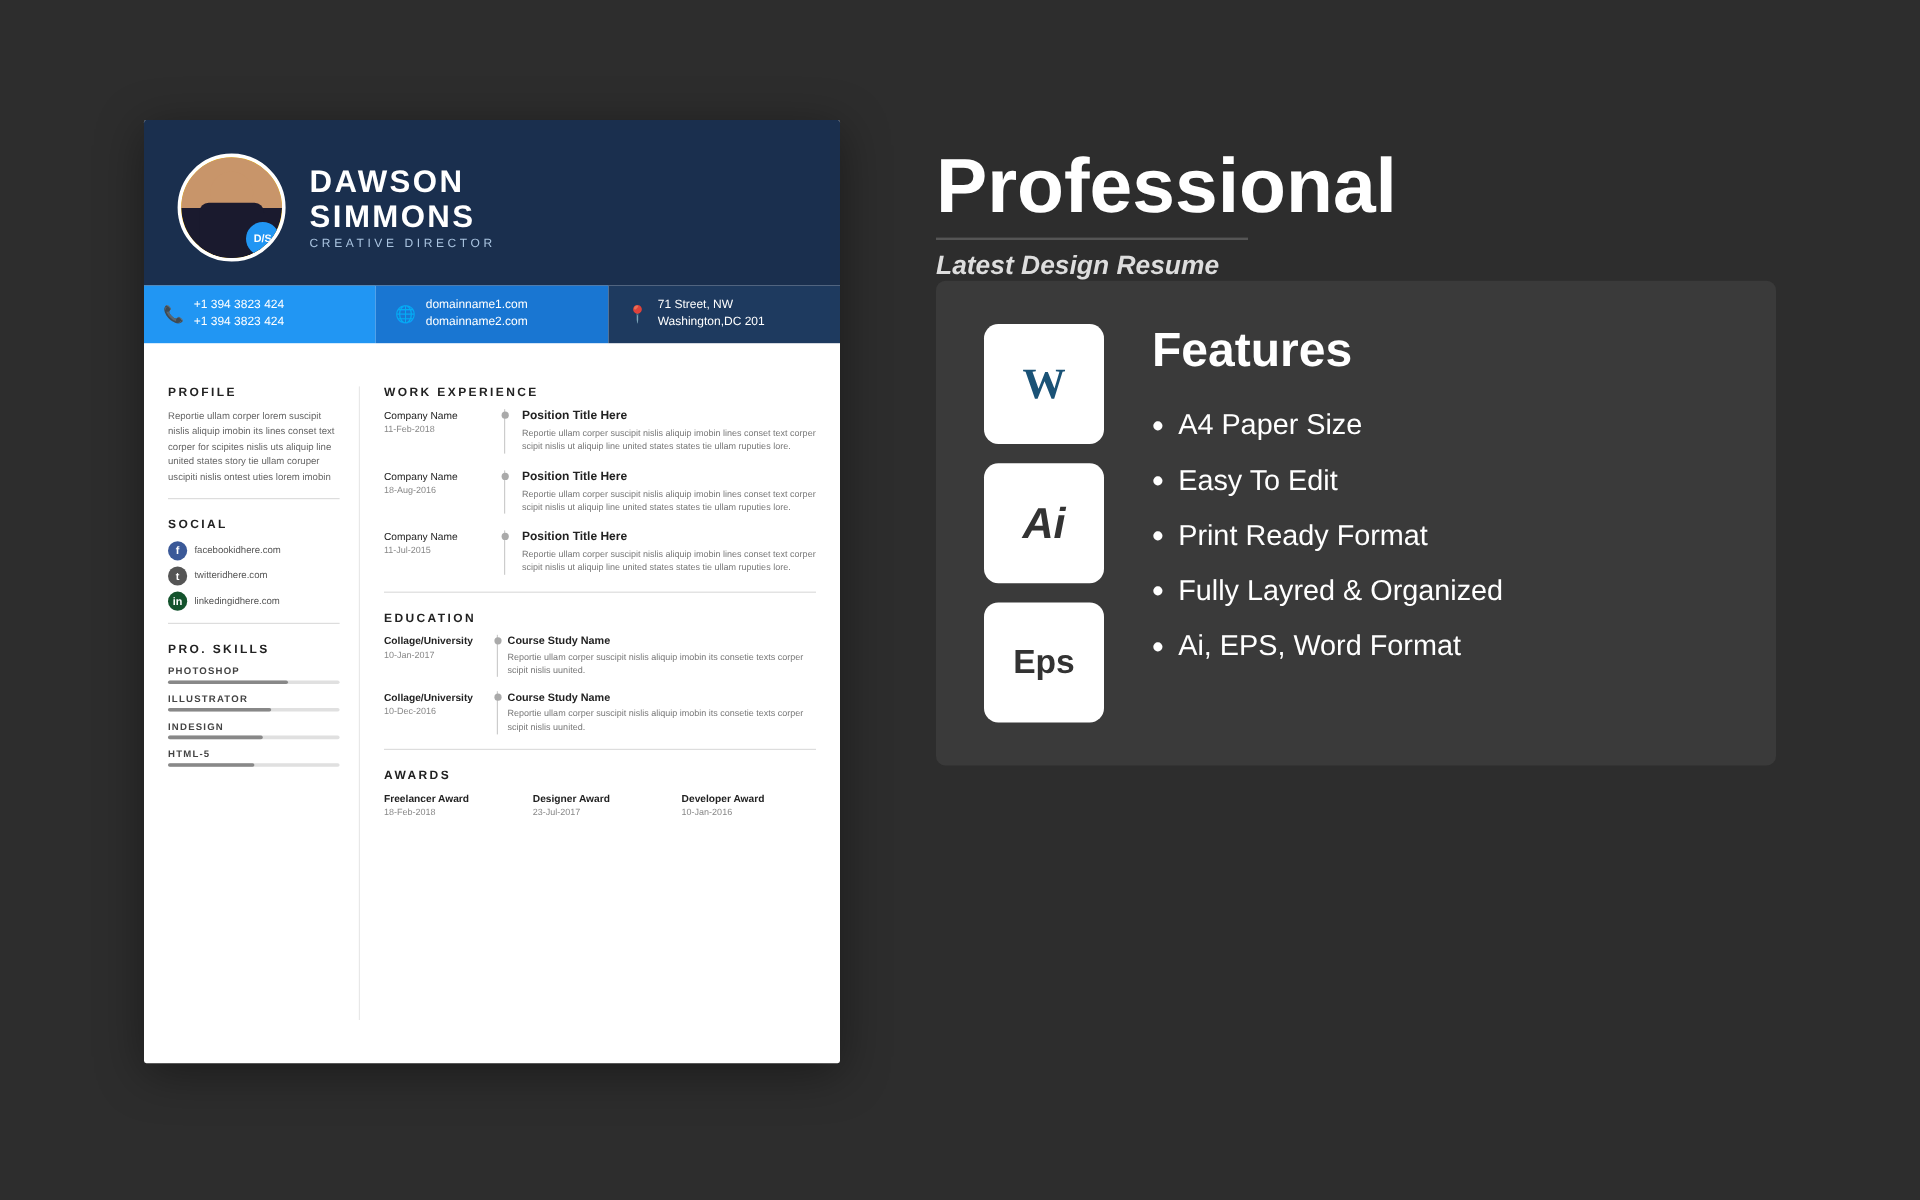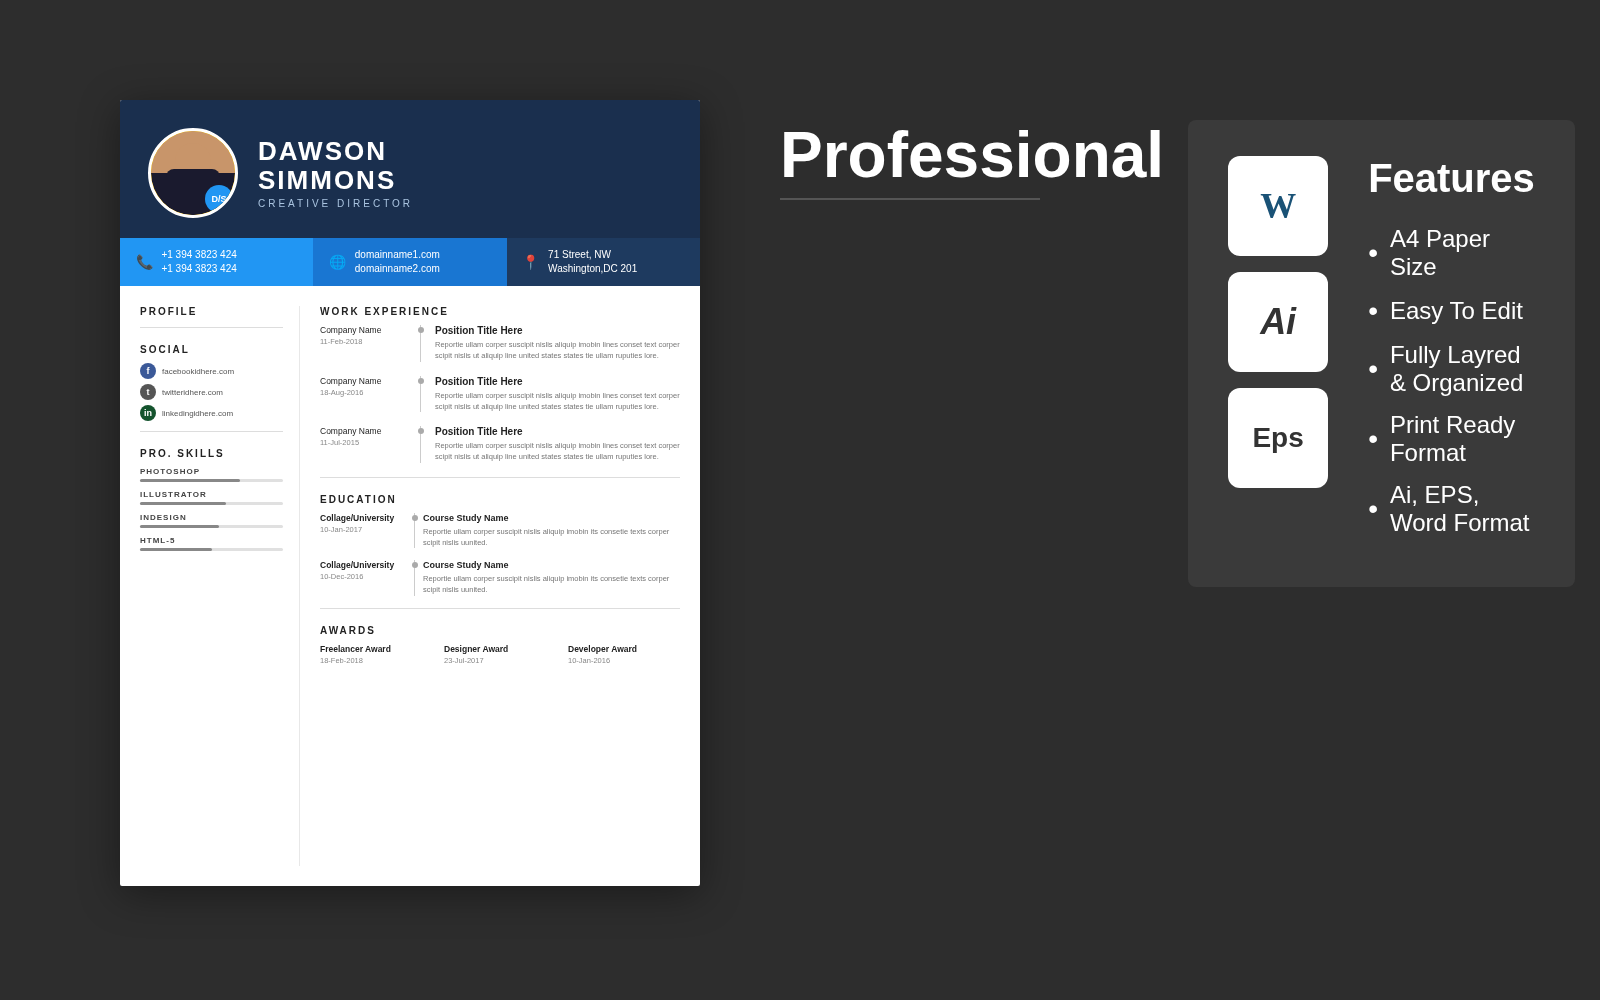--- a/index.html
+++ b/index.html
@@ -104,21 +104,21 @@
     .contact-item.address { background: #1e3a5f; flex: 1; }
     .contact-icon {
       font-size: 14px;
       opacity: 0.9;
     }
     .contact-text { line-height: 1.4; }
 
     
     .resume-body {
       display: flex;
-      padding: 20px 0;
+      padding: 36px 0;
       min-height: 600px;
     }
     .resume-left-col {
       width: 180px;
       min-width: 180px;
       padding: 0 16px 0 20px;
       border-right: 1px solid #e8e8e8;
     }
     .resume-right-col {
       flex: 1;
@@ -218,22 +218,21 @@
     .awards-row { display: flex; gap: 12px; }
     .award-item { flex: 1; }
     .award-title { font-size: 8.5px; font-weight: 700; color: #222; margin-bottom: 2px; }
     .award-date { font-size: 7.5px; color: #888; }
 
     
     .product-info {
       flex: 1;
       padding: 20px 0 20px 20px;
       display: flex;
-      flex-direction: row;
-      gap: 24px;
+      flex-direction: column;
     }
     .product-title {
       color: #ffffff;
       font-size: 64px;
       font-weight: 900;
       line-height: 1.1;
     }
     .title-divider {
       width: 260px;
       height: 2px;
@@ -349,20 +348,21 @@
           <div>Washington,DC 201</div>
         </div>
       </div>
     </div>
 
     <div class="resume-body">
 
       <div class="resume-left-col">
 
         <div class="section-title">PROFILE</div>
+        <p class="profile-text">Reportie ullam corper lorem suscipit nislis aliquip imobin its lines conset text corper for scipites nislis uts aliquip line united states story tie ullam coruper uscipiti nislis ontest uties lorem imobin</p>
 
         <div class="section-divider"></div>
 
         <div class="section-title">SOCIAL</div>
         <div class="social-item">
           <div class="social-icon fb">f</div>
           <span class="social-text">facebookidhere.com</span>
         </div>
         <div class="social-item">
           <div class="social-icon tw">t</div>
@@ -493,36 +493,37 @@
       </div>
     </div>
   </div>
 
   <div class="product-info">
     <div>
       <div class="product-title">
         <div>Professional</div>
       </div>
       <div class="title-divider"></div>
+      <div class="product-subtitle">Latest Design Resume</div>
     </div>
 
     <div class="features-box">
 
       <div class="format-icons">
         <div class="format-icon-card word">W</div>
         <div class="format-icon-card ai">Ai</div>
         <div class="format-icon-card eps">Eps</div>
       </div>
 
       <div class="features-content">
         <div class="features-title">Features</div>
         <ul class="feature-list" id="feature-list">
             <li>A4  Paper Size</li>
             <li>Easy To Edit</li>
+            <li>Print Ready Format</li>
             <li>Fully Layred &amp; Organized</li>
-            <li>Print Ready Format</li>
             <li>Ai, EPS, Word Format</li>
           </ul>
       </div>
     </div>
   </div>
 
 </div>
 
 </body></html>

